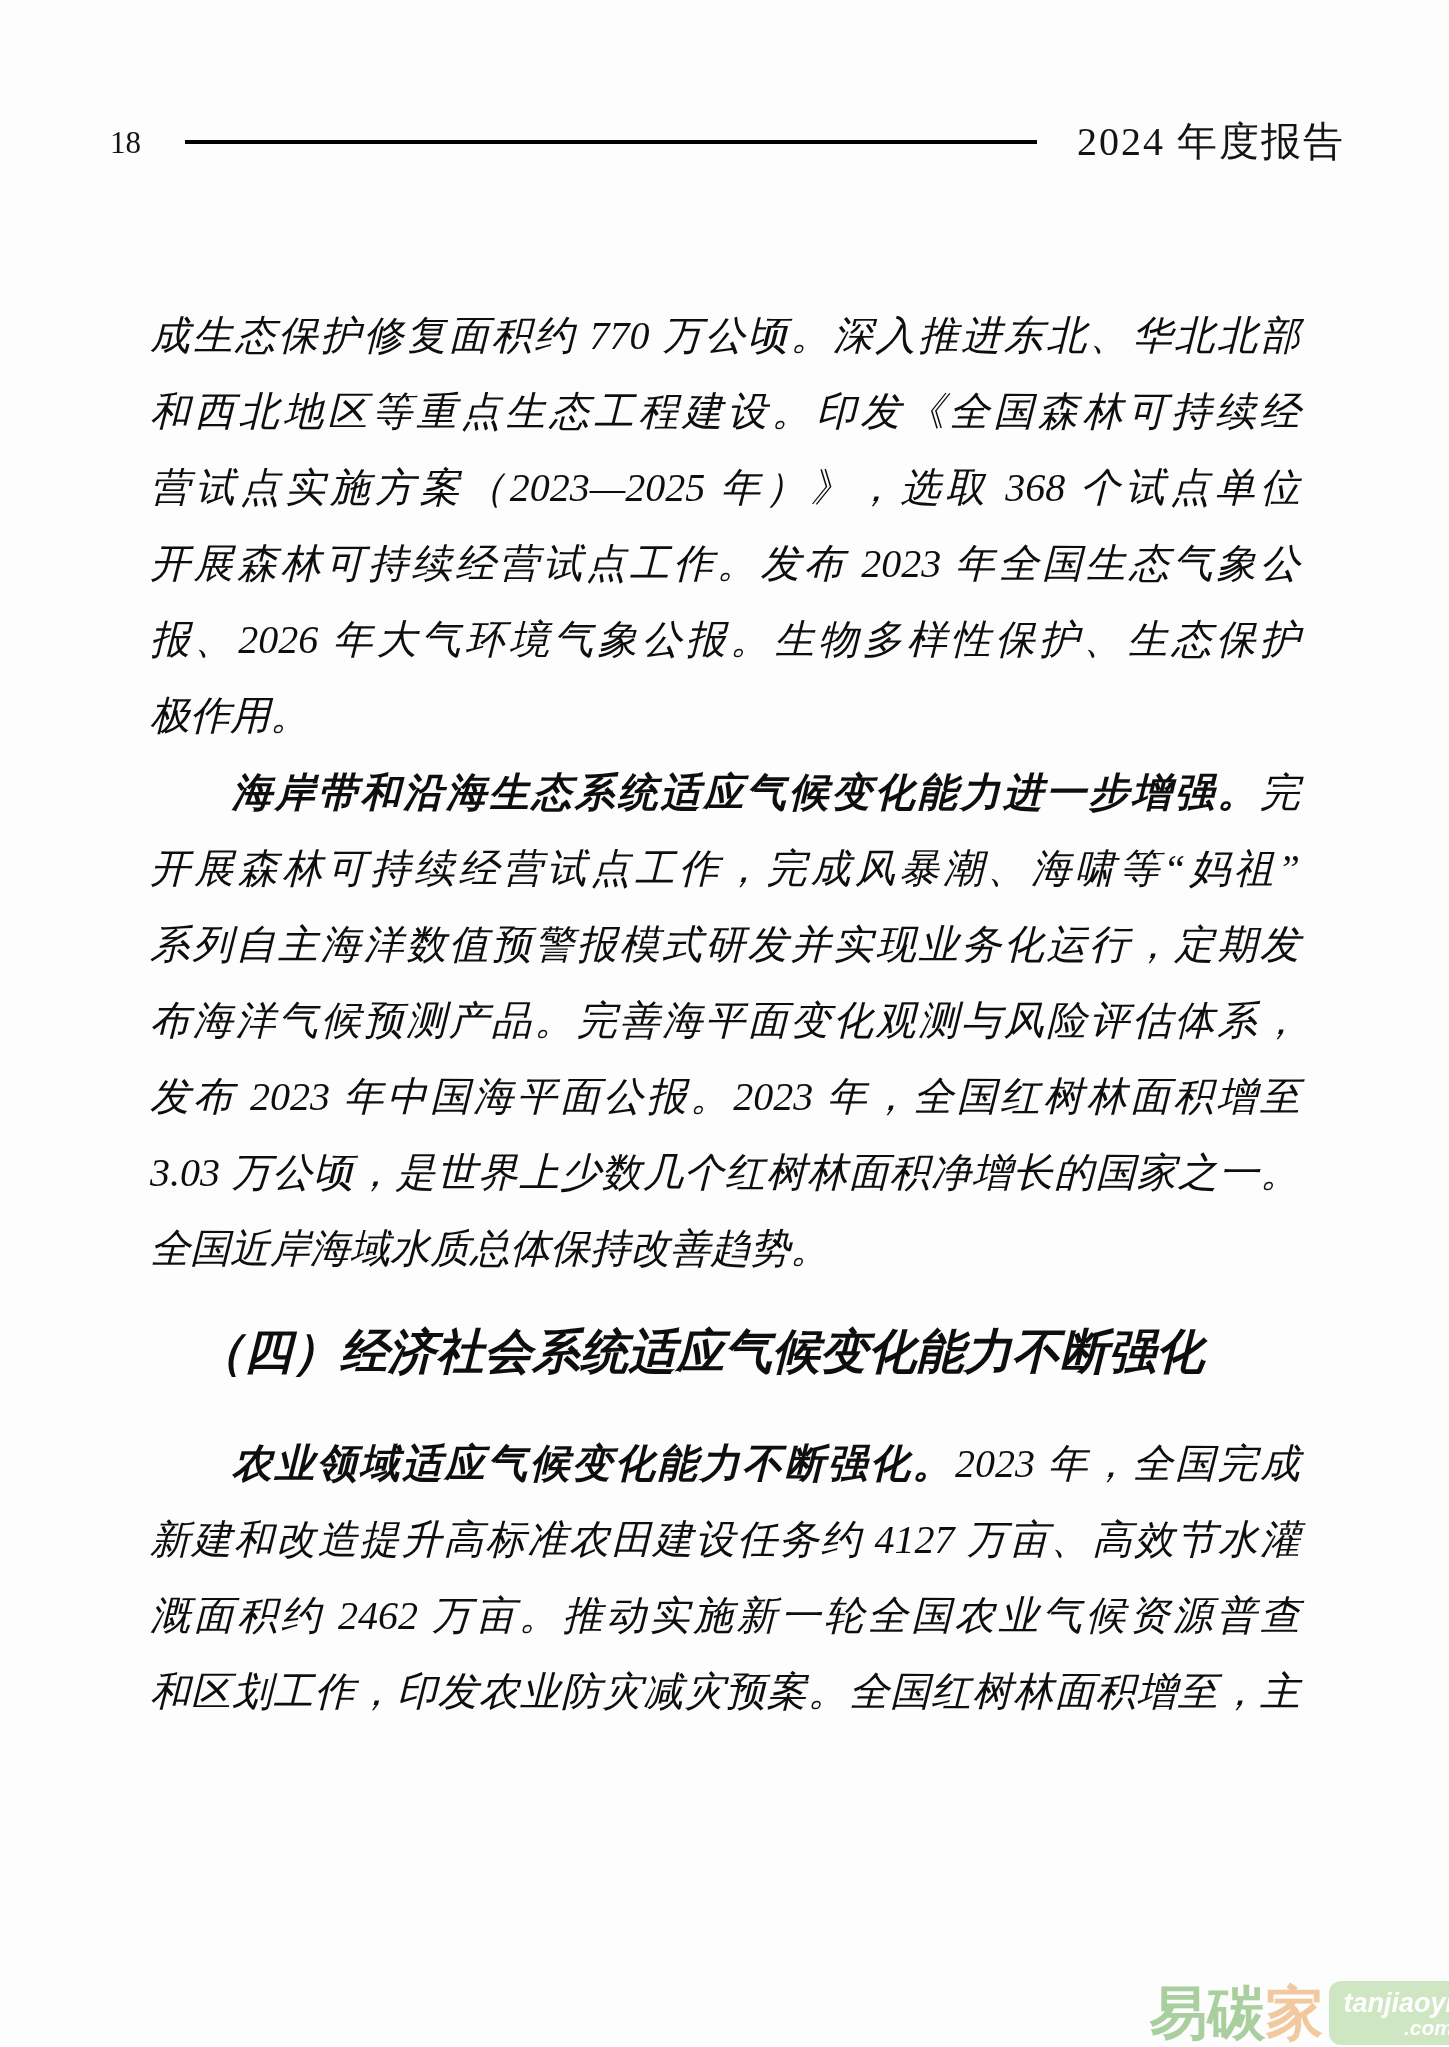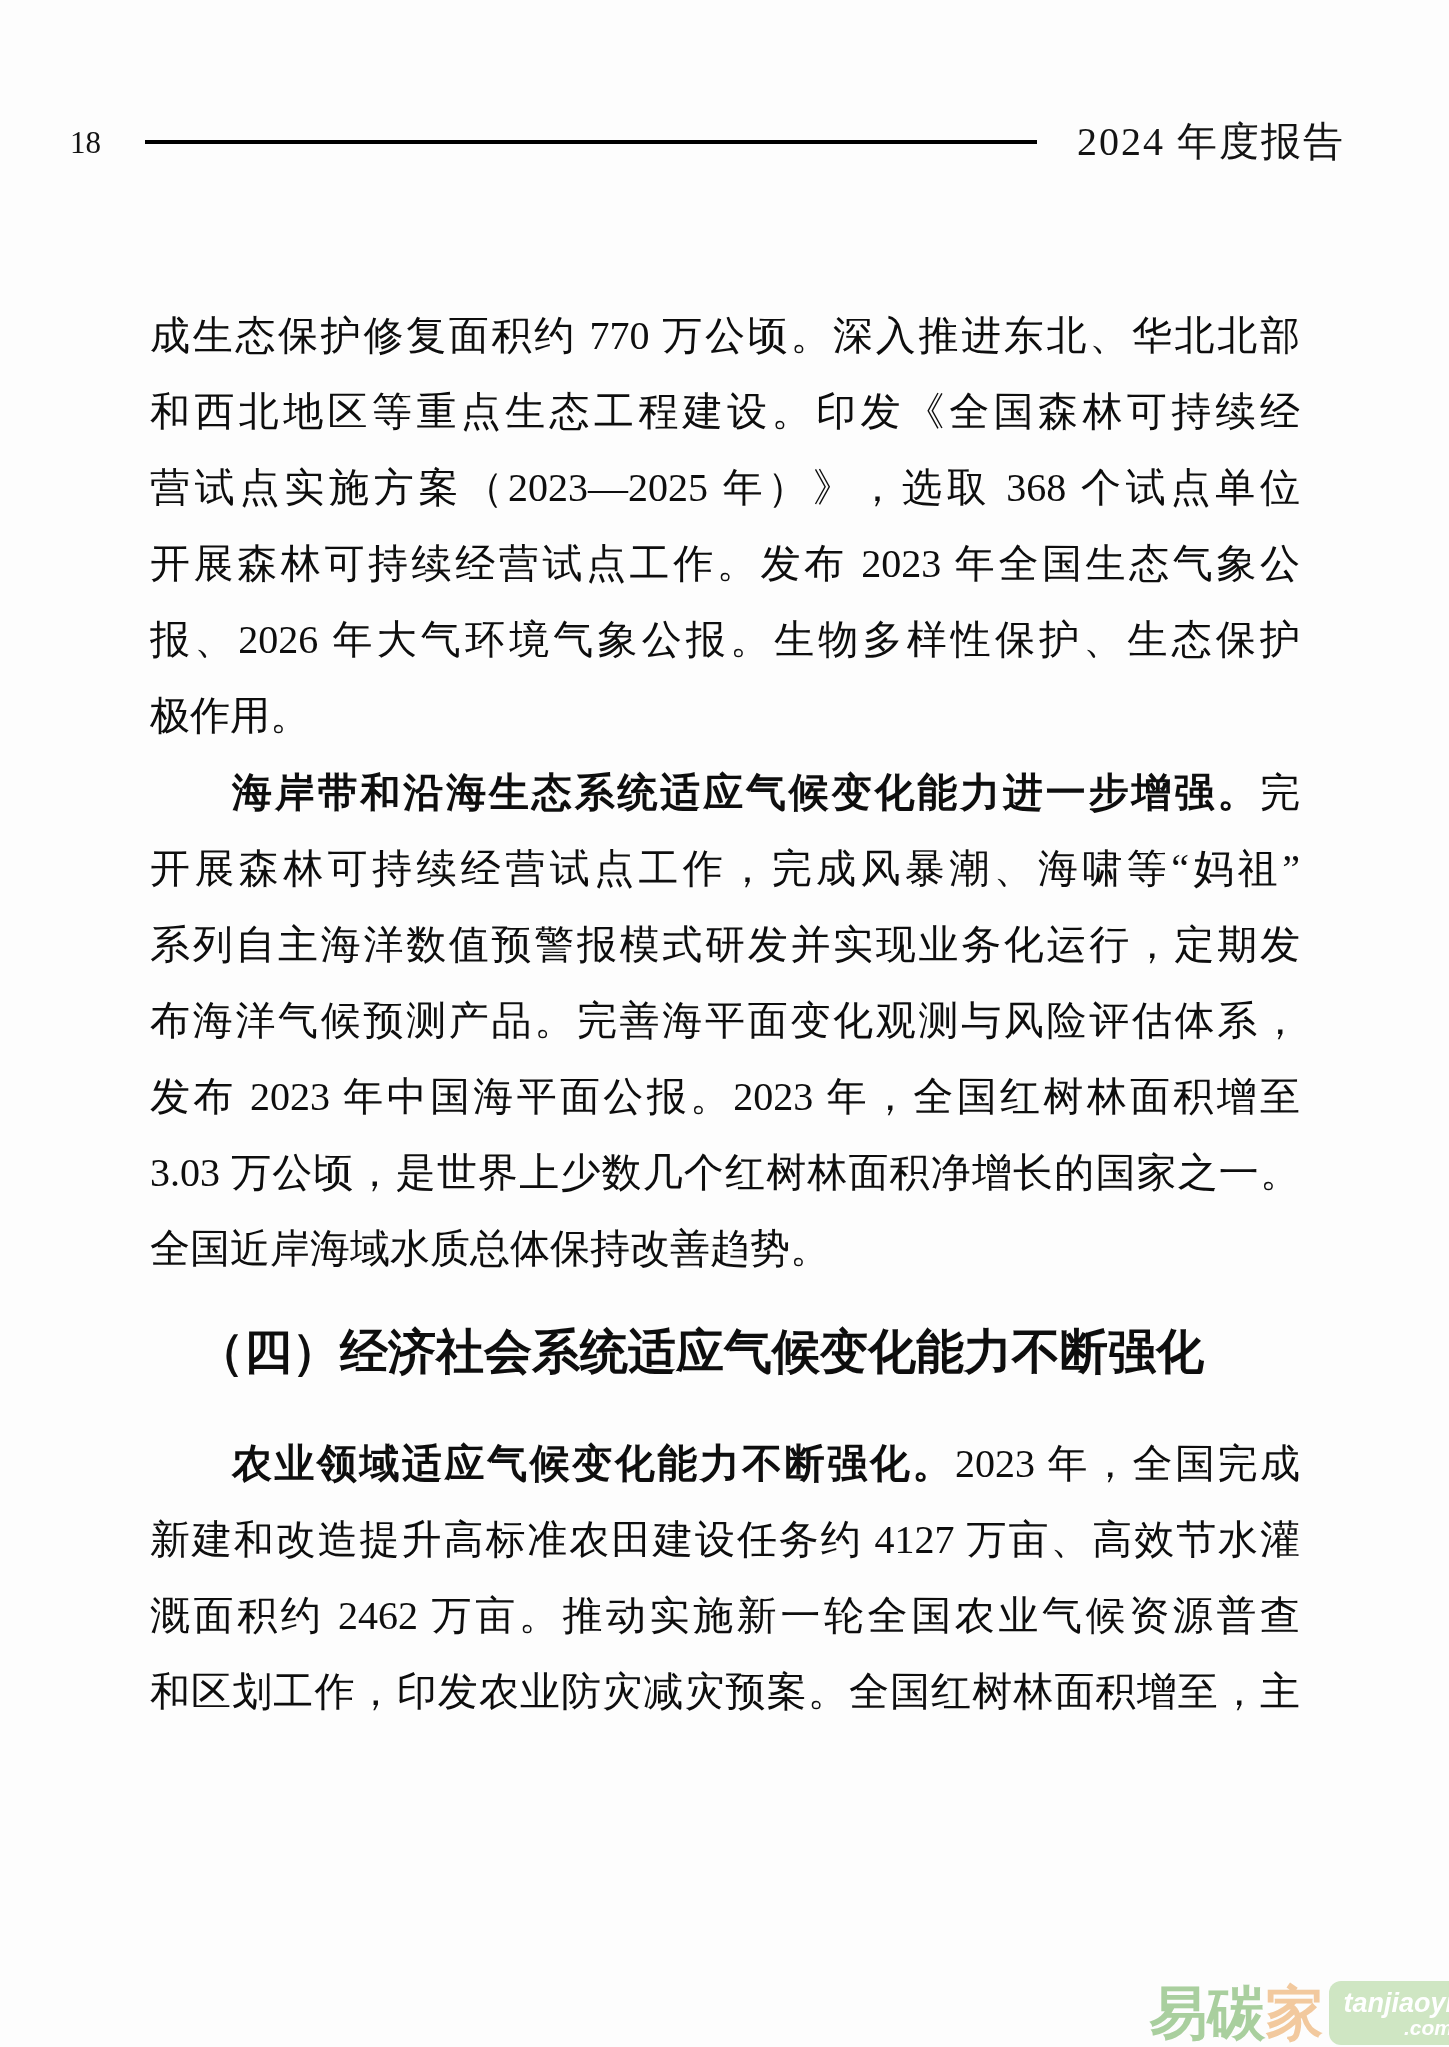--- a/index.html
+++ b/index.html
@@ -10,29 +10,29 @@
     overflow:hidden;
     font-family:"Liberation Serif","DejaVu Serif",serif;
     color:#141414;
   }
   .page { width:1449px; height:2047px; position:relative; }
 
   
   .header {
     display:flex;
     align-items:center;
-    padding:0 104px 0 70px;
+    padding:0 104px 0 110px;
     padding-top:122px;
   }
   .page-number { font-size:31px; line-height:1; }
   .header-rule { flex:1; height:4px; background:#000; margin:0 40px 0 44px; }
   .doc-title { font-size:40px; line-height:1; letter-spacing:2px; white-space:nowrap; }
 
   
-  .doc-body { margin:136px 149px 0 150px; }
+  .doc-body { margin:136px 149px 0 150px;font-style:italic; }
   .line {
     font-size:40px;
     line-height:76px;
     text-align:justify;
     text-align-last:justify;
     text-justify:inter-character;
     color:#0e0e0e;
     white-space:normal;
   }
   .line.noj { text-align:left; text-align-last:left; }

